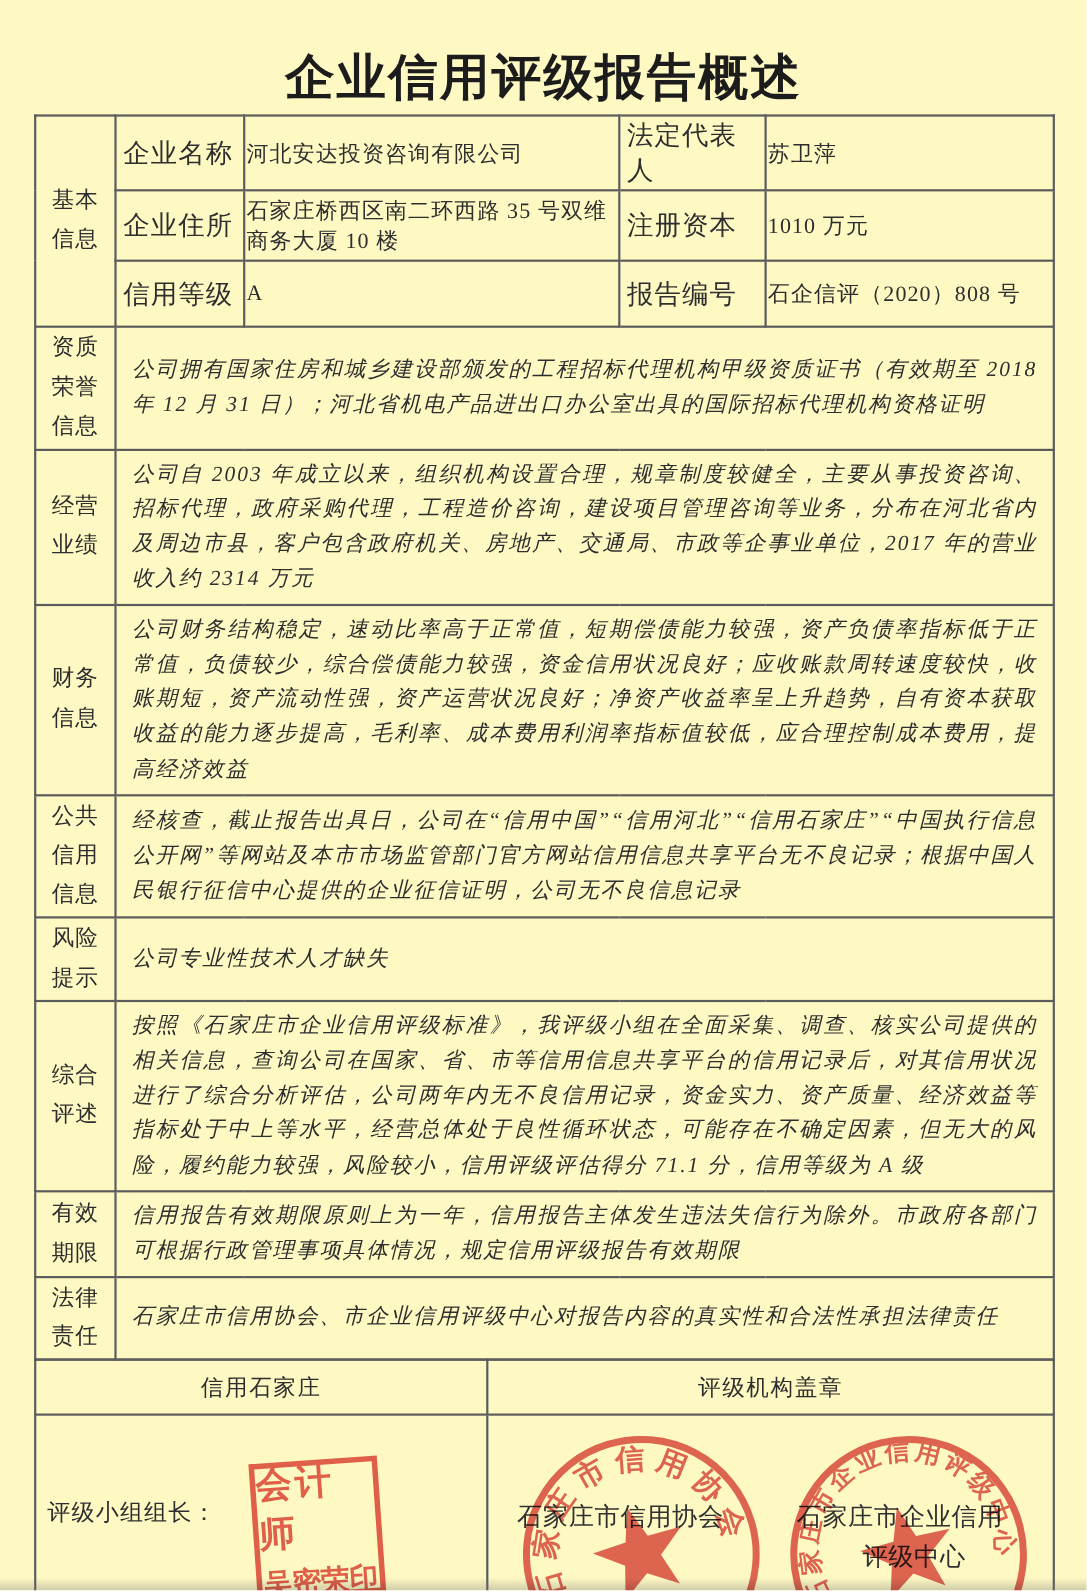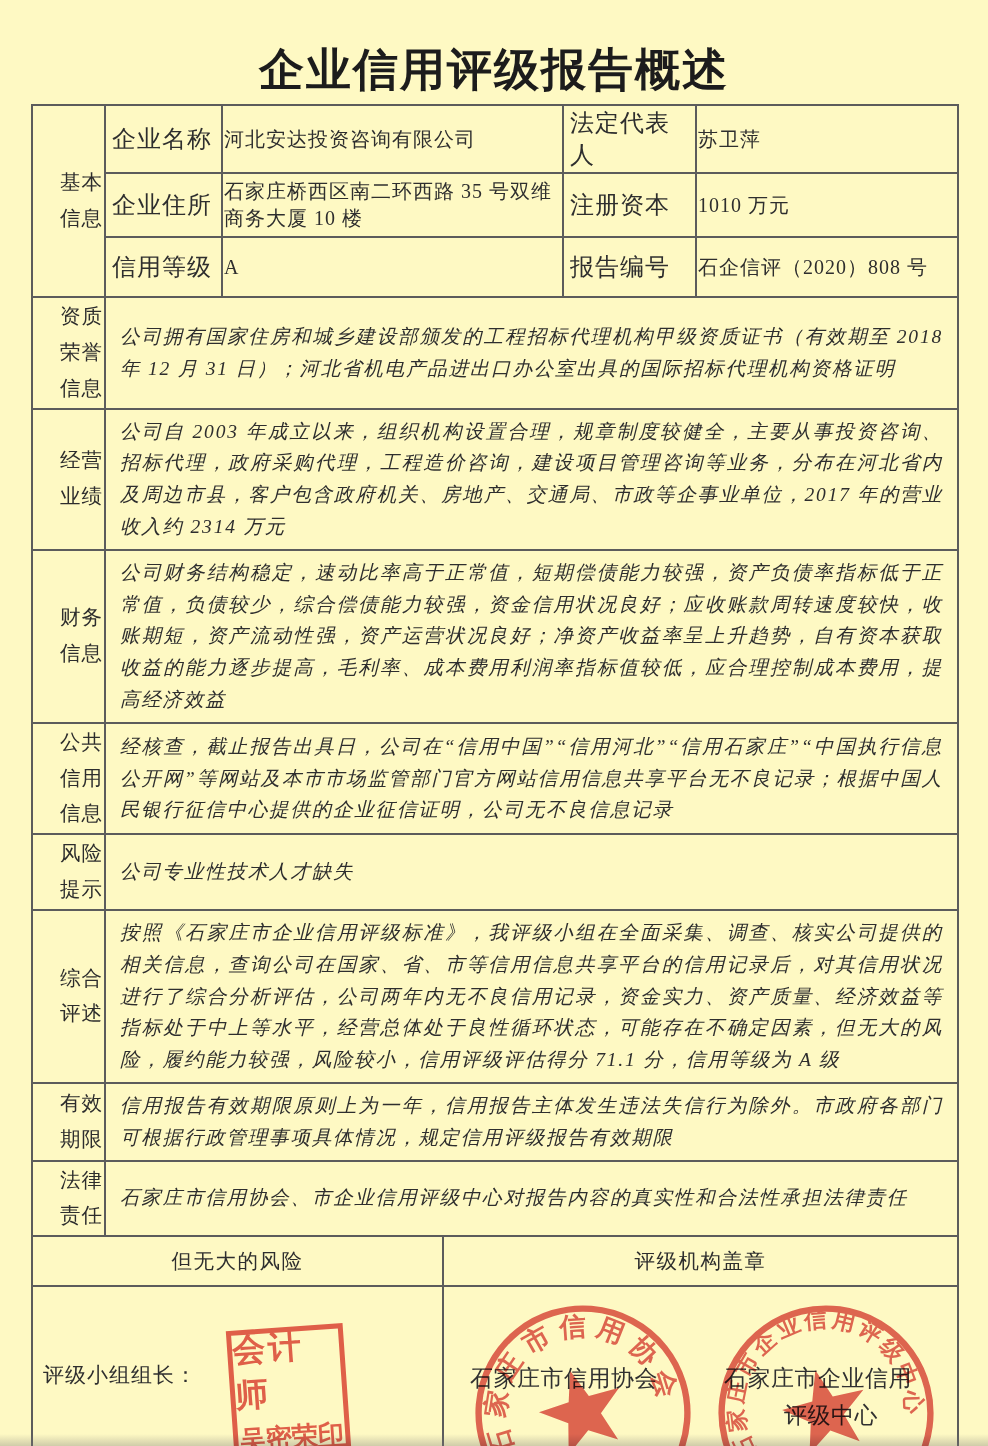--- a/index.html
+++ b/index.html
@@ -13,21 +13,21 @@
   }
   .title{
     position:absolute;top:40px;left:0;right:0;
     margin:0;text-align:center;
     font-size:45px;font-weight:bold;letter-spacing:2px;color:#1c1c1c;
   }
   .tables{position:absolute;top:104px;left:31px;width:926px;}
   table{table-layout:fixed;width:926px;border-collapse:collapse;}
   td{border:2px solid #5c5c5c;vertical-align:middle;overflow:visible;}
   .lbl{
-    text-align:right;font-size:20.5px;line-height:1.75;
+    text-align:center;font-size:20.5px;line-height:1.75;
     white-space:pre-line;letter-spacing:1px;color:#2d2d2d;
   }
   .k{font-size:24px;padding-left:6px;letter-spacing:1px;}
   .v{font-size:20px;letter-spacing:1px;}
   .para{
     padding:6px 14px;font-size:19.5px;letter-spacing:1.8px;
     line-height:1.63;text-align:justify;color:#2e2e2e;font-style:italic;
   }
   tr.r1{height:42px;} tr.r2{height:64px;} tr.r3{height:60px;}
   tr.s0{height:98px;} tr.s1{height:133px;} tr.s2{height:163px;}
@@ -149,21 +149,21 @@
     </tbody>
       </table>
 
     <table class="footer">
       <colgroup>
           <col style="width:411px">
           <col style="width:515px">
         </colgroup>
       <tbody>
           <tr class="fh">
-        <td>但无大的风险</td>
+        <td>信用石家庄</td>
         <td>评级机构盖章</td>
       </tr>
       <tr class="fb">
         <td>
           <div class="cellwrap">
             <span class="leader">评级小组组长：</span>
             <div class="sq-stamp">
               <div class="sq1">会计师</div>
               <div class="sq2">吴密荣印</div>
             </div>

